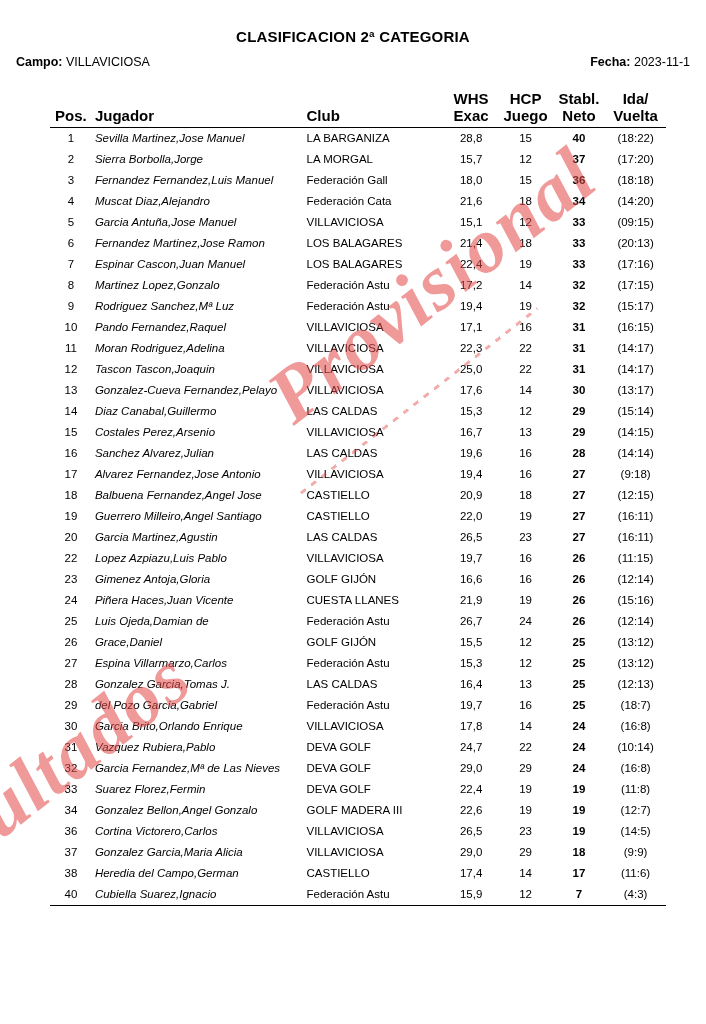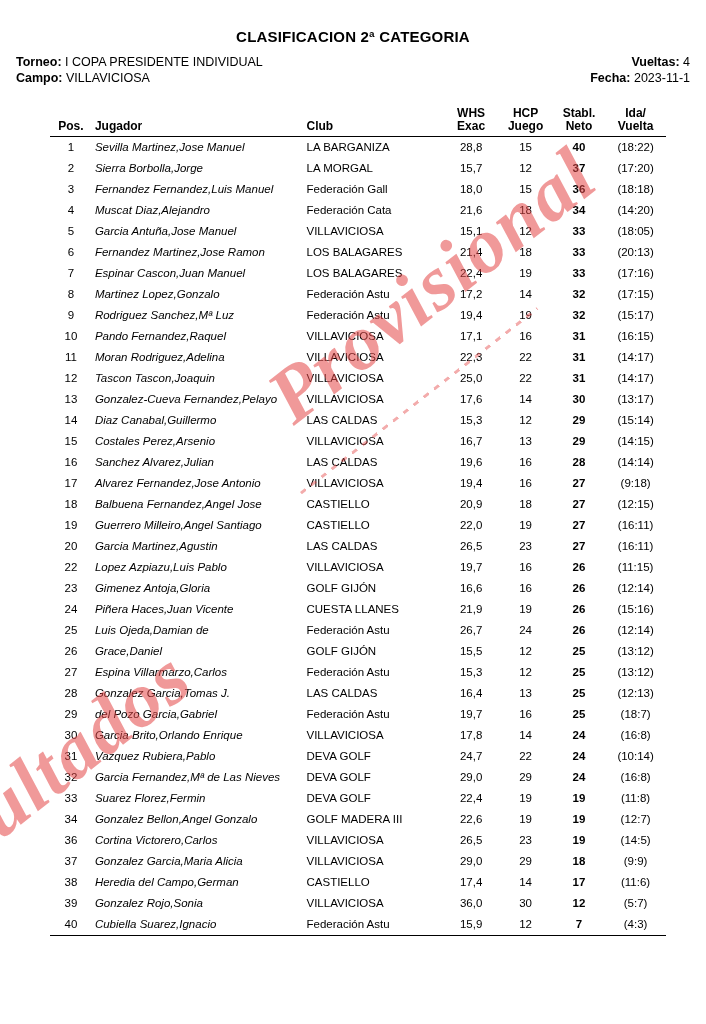--- a/index.html
+++ b/index.html
@@ -49,21 +49,21 @@
     margin-top: 22px;
     padding: 0 26px 0 36px;
   }
   table.standings {
     border-collapse: collapse;
     width: 100%;
     font-size: 11.5px;
   }
   table.standings thead th {
     font-weight: bold;
-    font-size: 12px;
+    font-size: 15px;
     vertical-align: bottom;
     padding: 0 3px 2px 3px;
     border-bottom: 1.4px solid #000;
     line-height: 1.12;
     white-space: nowrap;
     margin-top: 12px;
   }
   .th-stack {
     display: block;
   }
@@ -141,30 +141,20 @@
     transform-origin: left top;
   }
 </style>
 </head>
 <body>
 
 <div class="page">
 
   <div class="doc-title">CLASIFICACION 2ª CATEGORIA</div>
 
-  <div class="meta-row">
-    <div class="meta-left">
-      <span class="meta-label">Torneo:</span>
-      <span class="meta-value">I COPA PRESIDENTE INDIVIDUAL</span>
-    </div>
-    <div class="meta-right">
-      <span class="meta-label">Vueltas:</span>
-      <span class="meta-value">4</span>
-    </div>
-  </div>
 
   <div class="meta-row">
     <div class="meta-left">
       <span class="meta-label">Campo:</span>
       <span class="meta-value">VILLAVICIOSA</span>
     </div>
     <div class="meta-right">
       <span class="meta-label">Fecha:</span>
       <span class="meta-value">2023-11-1</span>
     </div>
@@ -255,21 +245,21 @@
             <td class="neto">34</td>
             <td class="ida">(14:20)</td>
           </tr>
           <tr>
             <td class="pos">5</td>
             <td class="player">Garcia Antuña,Jose Manuel</td>
             <td class="club">VILLAVICIOSA</td>
             <td class="whs">15,1</td>
             <td class="hcp">12</td>
             <td class="neto">33</td>
-            <td class="ida">(18:05)</td>
+            <td class="ida">(09:15)</td>
           </tr>
           <tr>
             <td class="pos">6</td>
             <td class="player">Fernandez Martinez,Jose Ramon</td>
             <td class="club">LOS BALAGARES</td>
             <td class="whs">21,4</td>
             <td class="hcp">18</td>
             <td class="neto">33</td>
             <td class="ida">(20:13)</td>
           </tr>
@@ -537,29 +527,20 @@
           <tr>
             <td class="pos">38</td>
             <td class="player">Heredia del Campo,German</td>
             <td class="club">CASTIELLO</td>
             <td class="whs">17,4</td>
             <td class="hcp">14</td>
             <td class="neto">17</td>
             <td class="ida">(11:6)</td>
           </tr>
           <tr>
-            <td class="pos">39</td>
-            <td class="player">Gonzalez Rojo,Sonia</td>
-            <td class="club">VILLAVICIOSA</td>
-            <td class="whs">36,0</td>
-            <td class="hcp">30</td>
-            <td class="neto">12</td>
-            <td class="ida">(5:7)</td>
-          </tr>
-          <tr>
             <td class="pos">40</td>
             <td class="player">Cubiella Suarez,Ignacio</td>
             <td class="club">Federación Astu</td>
             <td class="whs">15,9</td>
             <td class="hcp">12</td>
             <td class="neto">7</td>
             <td class="ida">(4:3)</td>
           </tr>
         </tbody>
     </table>

